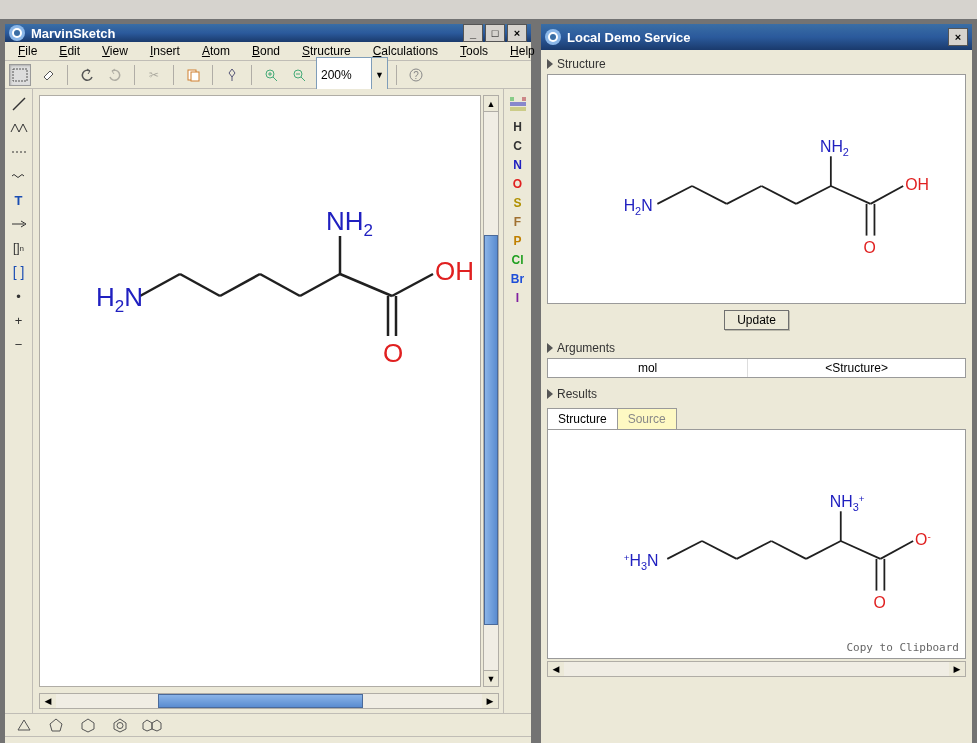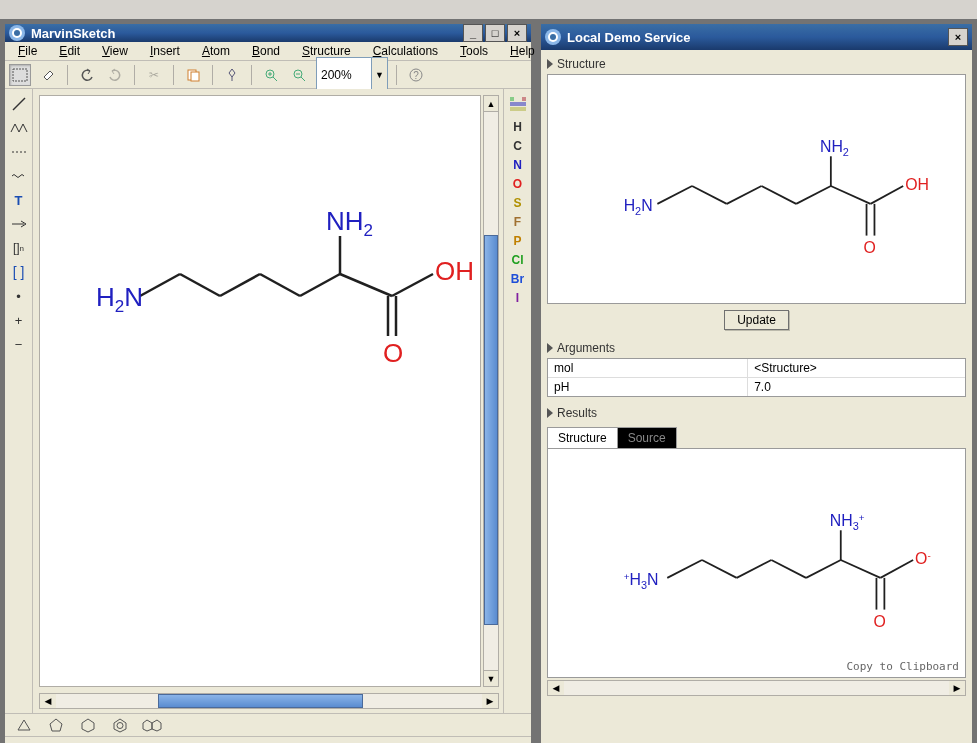--- a/index.html
+++ b/index.html
@@ -302,20 +302,21 @@
     box-shadow: 1px 1px 0 rgba(0,0,0,0.2);
     padding: 2px 12px;
     font-size: 12px;
     cursor: default;
   }
   .btn.disabled { color: #999; border-color: #aaa; box-shadow: none; }
   .args-table {
     border: 1px solid #9a9a9a;
     background: #fff;
     font-size: 12px;
+    text-align: center;
   }
   .args-table .row {
     display: flex;
     border-bottom: 1px solid #ddd;
   }
   .args-table .row:last-child { border-bottom: none; }
   .args-table .cell {
     padding: 2px 6px;
   }
   .args-table .cell.k { width: 48%; border-right: 1px solid #ddd; }
@@ -331,21 +332,21 @@
     background: #ece9d8;
     font-size: 12px;
     margin-right: -1px;
     cursor: default;
   }
   .tab.active {
     background: #fff;
     position: relative;
     z-index: 2;
   }
-  .tab.inactive { color: #888; background: #000000; }
+  .tab.inactive { color: #888; background: #fef9c3; }
   .result-box {
     background: #fff;
     border: 1px solid #9a9a9a;
     height: 230px;
     position: relative;
   }
   .copy-link {
     position: absolute;
     right: 6px; bottom: 4px;
     font-family: monospace;
@@ -674,24 +675,20 @@
 
     <div class="section-hdr">
       <span class="tri"></span>
       <span>Arguments</span>
     </div>
     <div class="args-table">
       <div class="row">
         <div class="cell k">mol</div>
         <div class="cell v">&lt;Structure&gt;</div>
       </div>
-      <div class="row">
-        <div class="cell k">pH</div>
-        <div class="cell v">7.0</div>
-      </div>
     </div>
 
     <div class="section-hdr" style="margin-top:6px">
       <span class="tri"></span>
       <span>Results</span>
     </div>
     <div class="tabs">
       <div class="tab active">Structure</div>
       <div class="tab inactive">Source</div>
     </div>

